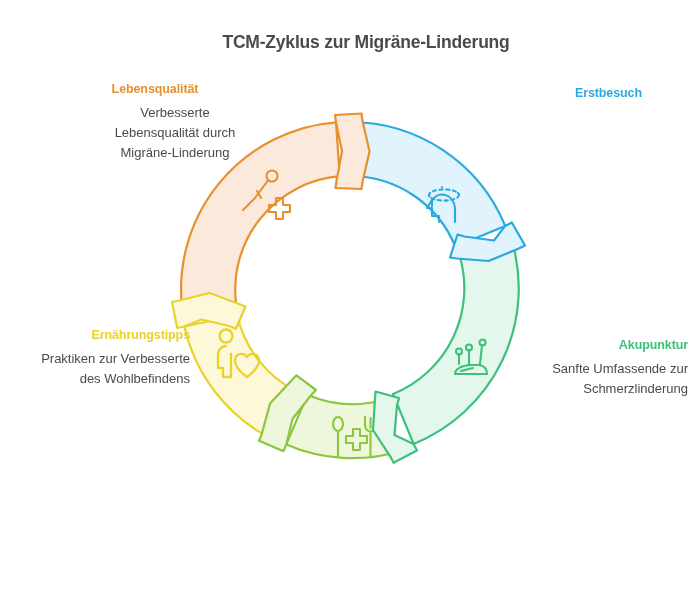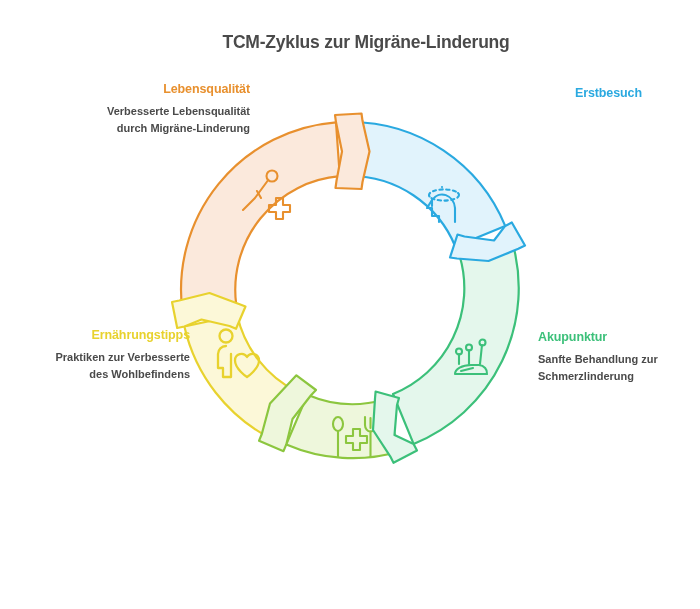--- a/index.html
+++ b/index.html
@@ -42,43 +42,43 @@
     position: absolute;
     width: 190px;
   }
   .node-heading {
     font-size: 12.5px;
     font-weight: bold;
     margin: 0 0 7px 0;
     letter-spacing: -0.1px;
   }
   .node-desc {
-    font-size: 11px;
-    font-weight: bold;
+    font-size: 13px;
+    font-weight: normal;
     color: #4a4a4a;
     line-height: 1.55;
     margin: 0;
   }
   
   #label-lebensqualitaet {
     left: 60px;
     top: 82px;
-    text-align: right;
+    text-align: center;
     width: 190px;
   }
   #label-lebensqualitaet .node-desc { padding-left: 40px; }
   #label-erstbesuch {
     left: 452px;
     top: 86px;
     text-align: right;
   }
   #label-akupunktur {
     left: 538px;
-    top: 330px;
-    text-align: left;
+    top: 338px;
+    text-align: right;
     width: 150px;
   }
   #label-ernaehrungstipps {
     left: 255px;
     top: 498px;
     text-align: center;
     width: 190px;
   }
   #label-ernaehrungstipps .node-desc { padding: 0 28px; }
   #label-selbstfuersorge {
@@ -186,21 +186,21 @@
     <div class="node-heading" style="color:#e8902e">Lebensqualität</div>
     <div class="node-desc">Verbesserte Lebensqualität durch Migräne-Linderung</div>
   </div>
 
   <div class="node-label" id="label-erstbesuch">
     <div class="node-heading" style="color:#2aa9e0">Erstbesuch</div>
   </div>
 
   <div class="node-label" id="label-akupunktur">
     <div class="node-heading" style="color:#3cc07a">Akupunktur</div>
-    <div class="node-desc">Sanfte Behandlung zur Schmerzlinderung</div>
+    <div class="node-desc">Sanfte Umfassende zur Schmerzlinderung</div>
   </div>
 
 
   <div class="node-label" id="label-selbstfuersorge">
     <div class="node-heading" style="color:#e8d22e">Ernährungstipps</div>
     <div class="node-desc">Praktiken zur Verbesserte des Wohlbefindens</div>
   </div>
 
 </div>
 

